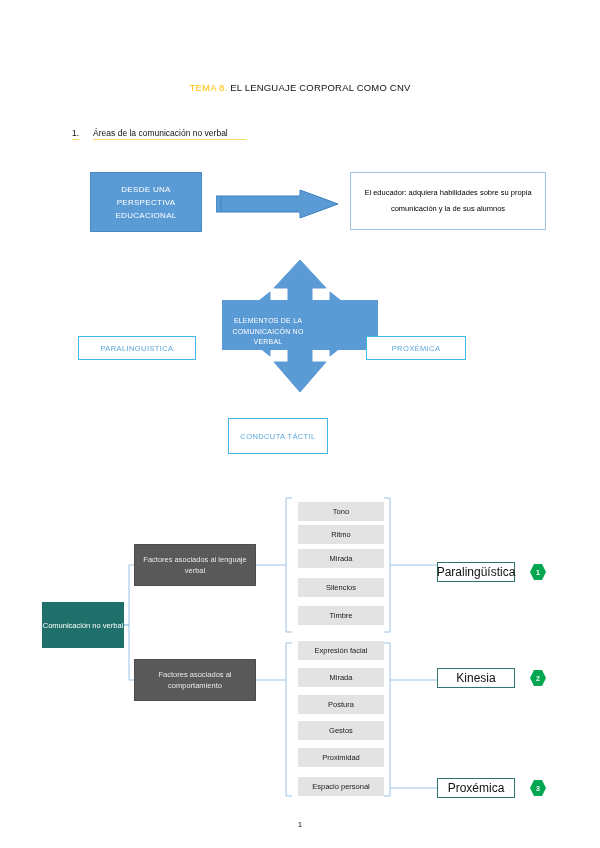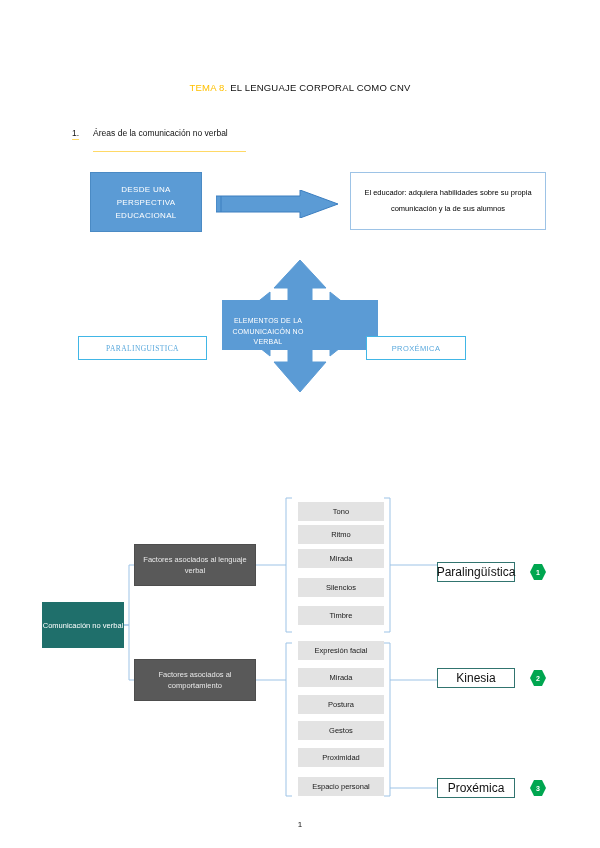--- a/index.html
+++ b/index.html
@@ -47,21 +47,21 @@
     gap: 14px;
   }
   .section-heading .num {
     text-decoration: underline;
     text-decoration-color: #ffd966;
     text-decoration-thickness: 1.4px;
     text-underline-offset: 2.5px;
   }
   .section-heading .txt {
     border-bottom: 1.6px solid #ffd966;
-    padding-bottom: 13px;
+    padding-bottom: 1px;
     padding-right: 18px;
   }
 
   
   .blue-box {
     position: absolute;
     left: 90px;
     top: 172px;
     width: 110px;
     height: 58px;
@@ -130,21 +130,21 @@
     font-size: 7.5px;
     line-height: 11px;
     display: flex;
     align-items: center;
     justify-content: center;
     text-align: center;
     letter-spacing: .4px;
     box-sizing: border-box;
   }
   .lb-cinesica { left: 228px; top: 266px; width: 100px; height: 22px; }
-  .lb-paraling { left: 78px;  top: 336px; width: 129px; height: 24px; font-family: Liberation Serif, serif; }
+  .lb-paraling { left: 78px;  top: 336px; width: 118px; height: 24px; }
   .lb-proxemica{ left: 366px; top: 336px; width: 100px; height: 24px; }
   .lb-conducta { left: 228px; top: 418px; width: 100px; height: 36px; }
 
   
   .teal-box {
     position: absolute;
     left: 42px;
     top: 602px;
     width: 82px;
     height: 46px;
@@ -272,20 +272,21 @@
           132,104 146,104 120,134 94,104 108,104 108,84 90,84
           90,98 50,66 90,34 90,48 108,48 108,30 94,30
         "></polygon>
       <rect x="42" y="42" width="156" height="50" fill="#5b9bd5"></rect>
     </svg>
   </div>
   <div class="cross-label">ELEMENTOS DE LA COMUNICAICÓN NO VERBAL</div>
 
   <div class="lb-box lb-paraling">PARALINGUISTICA</div>
   <div class="lb-box lb-proxemica">PROXÉMICA</div>
+  <div class="lb-box lb-conducta">CONDCUTA TÁCTIL</div>
 
   <svg class="connectors">
 
     <path d="M124 625 L129 625 L129 565 L134 565" stroke="#9dc3e6" stroke-width="1" fill="none"></path>
     <path d="M124 625 L129 625 L129 680 L134 680" stroke="#9dc3e6" stroke-width="1" fill="none"></path>
 
     <path d="M256 565 L286 565" stroke="#9dc3e6" stroke-width="1" fill="none"></path>
 
     <path d="M292 498 L286 498 L286 632 L292 632" stroke="#9dc3e6" stroke-width="1" fill="none"></path>
 

